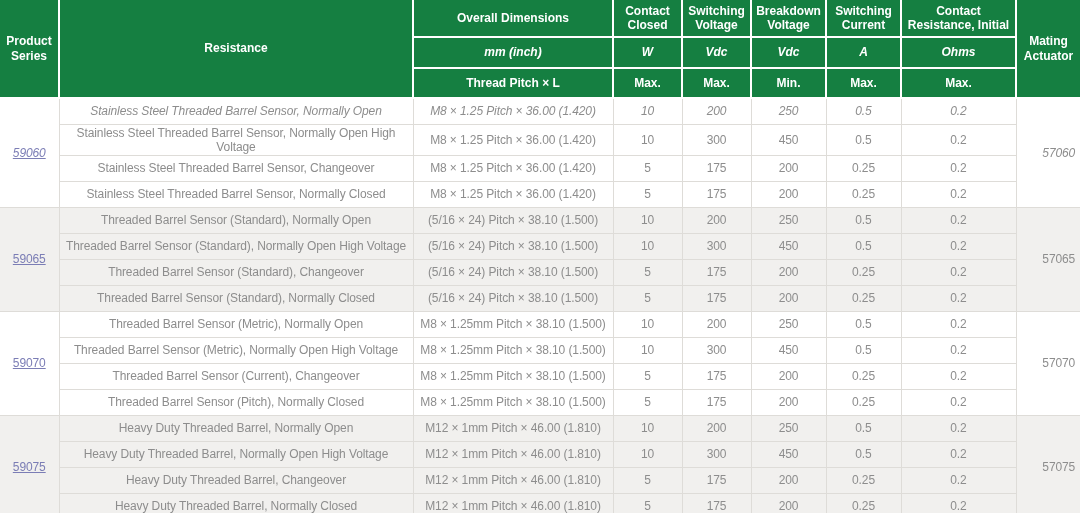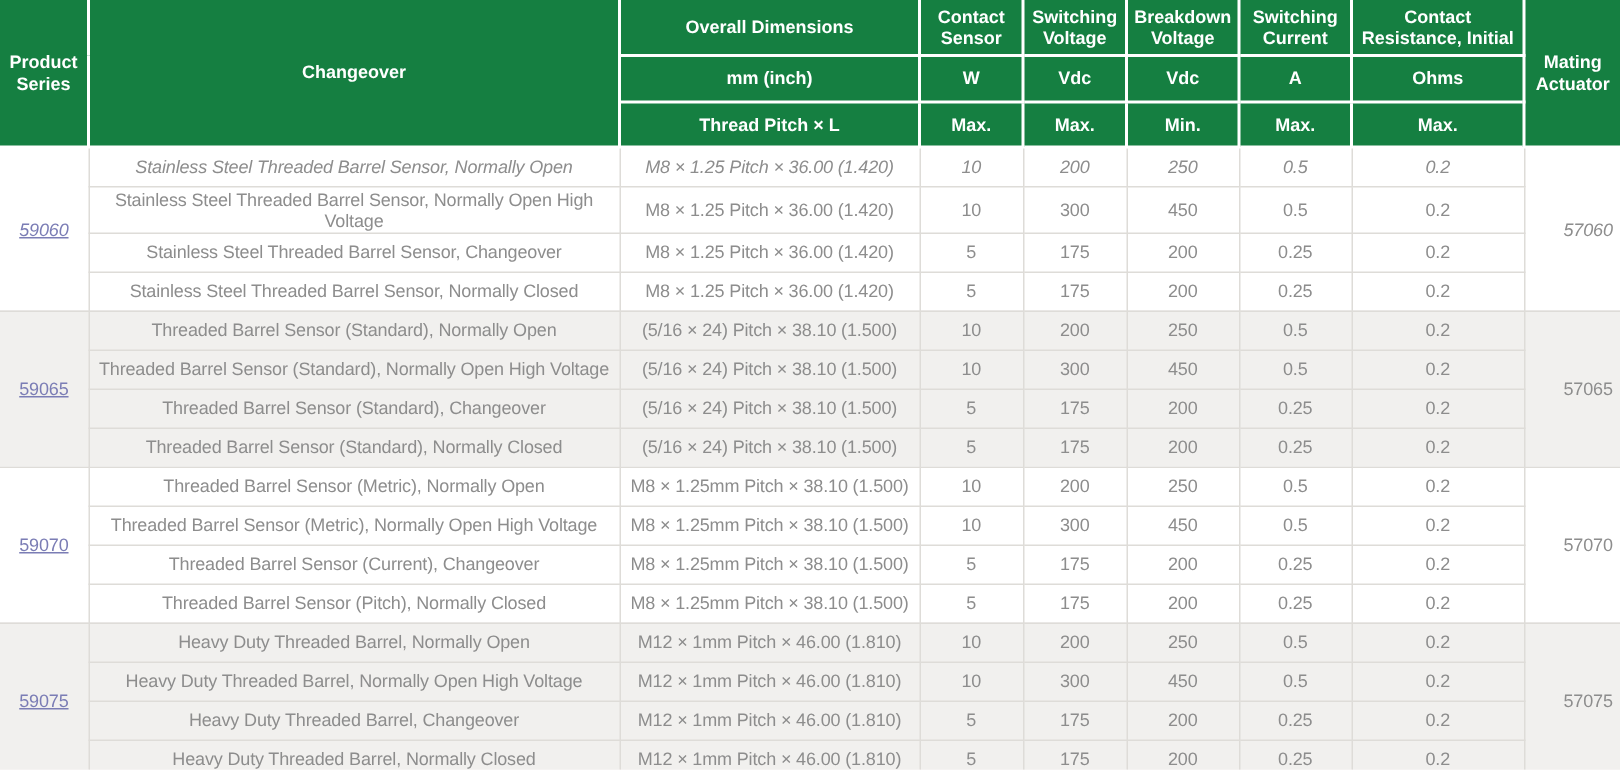--- a/index.html
+++ b/index.html
@@ -18,21 +18,21 @@
     color: #ffffff;
     font-weight: bold;
     font-size: 12px;
     line-height: 1.2;
     text-align: center;
     vertical-align: middle;
     border: 2px solid #ffffff;
     padding: 2px 2px;
   }
   thead tr.h-row-1 { height: 37px; }
-  thead tr.h-row-2 { height: 31px; }
+  thead tr.h-row-2 { height: 31px; font-style: italic; }
   thead tr.h-row-3 { height: 30px; padding-left: 39px; }
   thead tr.h-row-1 th { border-top: 0; }
   thead th.edge-left  { border-left: 0; }
   thead th.edge-right { border-right: 0; margin-top: 48px; }
 
   
   tbody tr { height: 26px; background: #ffffff; }
   tbody tr.band { background: #f1f0ee; }
   tbody td {
     border: 1px solid #dedcd8;
@@ -65,23 +65,23 @@
     <col style="width:69px">
     <col style="width:69px">
     <col style="width:75px">
     <col style="width:75px">
     <col style="width:115px">
     <col style="width:64px">
   </colgroup>
   <thead>
     <tr class="h-row-1">
       <th rowspan="3" class="edge-left">Product Series</th>
-      <th rowspan="3">Changeover</th>
+      <th rowspan="3">Resistance</th>
       <th>Overall Dimensions</th>
-      <th>Contact Sensor</th>
+      <th>Contact Closed</th>
       <th>Switching Voltage</th>
       <th>Breakdown Voltage</th>
       <th>Switching Current</th>
       <th>Contact Resistance, Initial</th>
       <th rowspan="3" class="edge-right">Mating Actuator</th>
     </tr>
     <tr class="h-row-2">
       <th>mm (inch)</th>
       <th>W</th>
       <th>Vdc</th>

